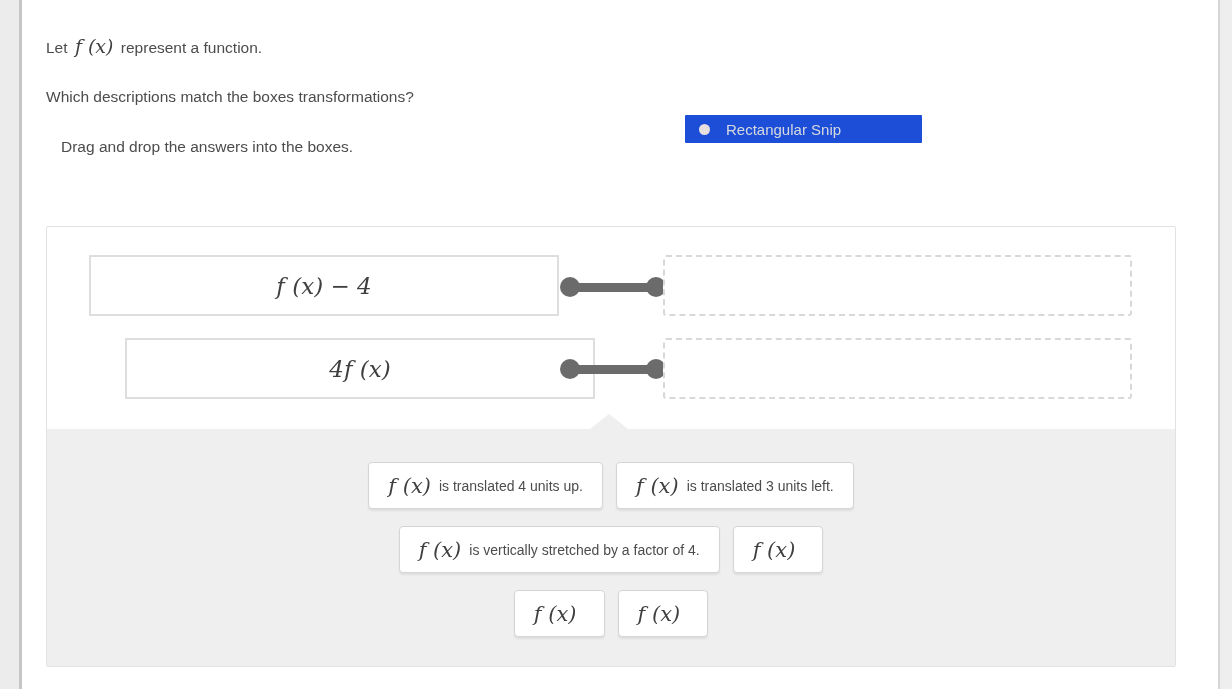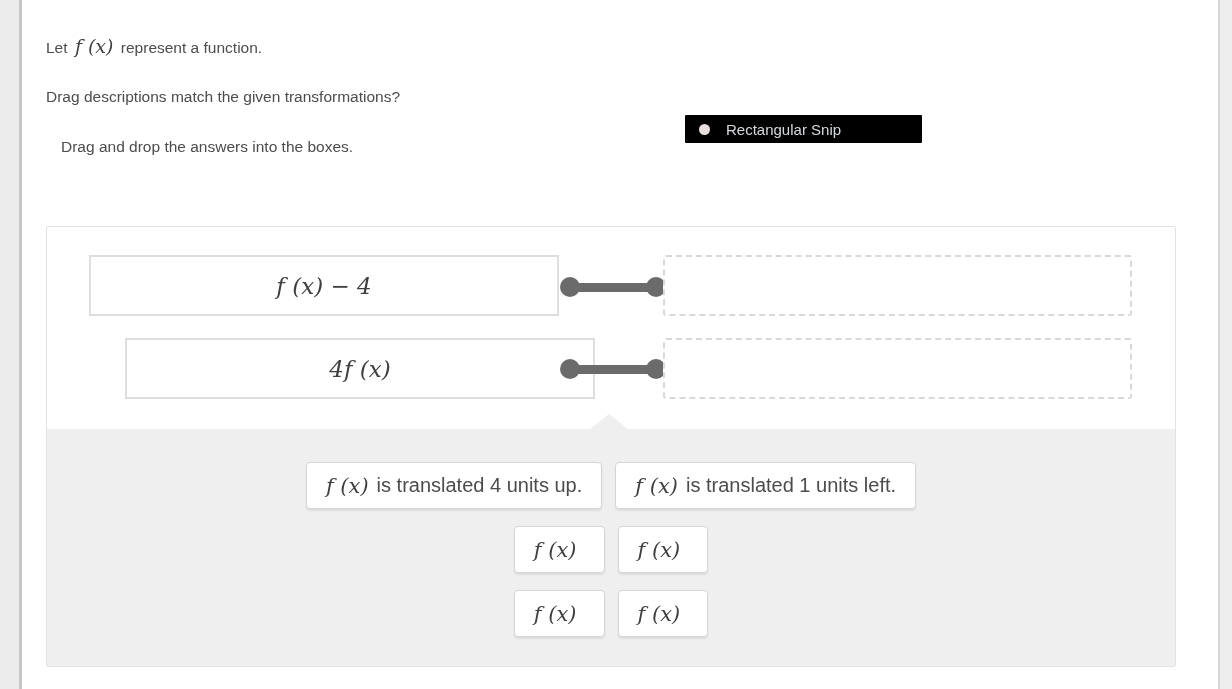--- a/index.html
+++ b/index.html
@@ -16,21 +16,21 @@
   
   .qline { position:absolute; left:46px; color:#4c4c4c; font-size:15.5px; line-height:22px; }
   .qline.l1 { top:35px; }
   .qline.l2 { top:86px; }
   .qline.l3 { top:136px;margin-left:15px; }
   .inline-math { font-family:"DejaVu Serif", serif; font-style:italic; font-size:19px;
                  color:#3f3f3f; padding:0 3px; }
 
   
   .snip-ghost { position:absolute; left:685px; top:115px; width:237px; height:28px;
-                background:#000000; display:flex; align-items:center; border-radius:1px; }
+                background:#1d4ed8; display:flex; align-items:center; border-radius:1px; }
   .snip-dot { width:11px; height:11px; border-radius:50%; background:#e7e0de;
               margin-left:14px; }
   .snip-label { color:#d5d9de; font-size:15px; margin-left:16px; }
 
   
   .card { position:absolute; left:46px; top:226px; width:1130px; height:441px;
           background:#ffffff; border:1px solid #e2e2e2; border-radius:2px; }
 
   .expr-box { position:absolute; left:42px; width:470px; height:61px;
               border:2px solid #dedede; background:#fff;
@@ -60,36 +60,36 @@
           background:#efefef; padding-top:33px; }
   .bank-notch { position:absolute; left:543px; top:-15px; width:0; height:0;
                 border-left:19px solid transparent; border-right:19px solid transparent;
                 border-bottom:15px solid #efefef; }
   .bank-row { display:flex; justify-content:center; gap:13px; margin-bottom:17px; }
   .tile { background:#ffffff; border:1px solid #d5d5d5; border-radius:4px;
           height:47px; display:flex; align-items:center; padding:0 19px;
           box-shadow:0 2px 2px rgba(0,0,0,0.07); cursor:move; }
   .tile-math { font-family:"DejaVu Serif", serif; font-style:italic; font-size:21px;
                color:#3f3f3f; margin-right:8px; }
-  .tile-text { font-size:20px; color:#4c4c4c; }
+  .tile-text { font-size:14px; color:#4c4c4c; }
 </style>
 </head>
 <body>
 
 <div class="page">
 
   <div class="left-rail"></div>
   <div class="right-rail"></div>
 
   <div class="qline l1">
     <span>Let</span>
     <span class="inline-math">f (x)</span>
     <span>represent a function.</span>
   </div>
-  <div class="qline l2">Drag descriptions match the given transformations?</div>
+  <div class="qline l2">Which descriptions match the boxes transformations?</div>
   <div class="qline l3">Drag and drop the answers into the boxes.</div>
 
   <div class="snip-ghost">
     <span class="snip-dot"></span>
     <span class="snip-label">Rectangular Snip</span>
   </div>
 
   <div class="card">
 
     <div class="expr-box r1">
@@ -115,27 +115,28 @@
     <div class="bank">
       <div class="bank-notch"></div>
 
       <div class="bank-row">
         <div class="tile">
           <span class="tile-math">f (x)</span>
           <span class="tile-text">is translated 4 units up.</span>
         </div>
         <div class="tile">
           <span class="tile-math">f (x)</span>
-          <span class="tile-text">is translated 1 units left.</span>
+          <span class="tile-text">is translated 3 units left.</span>
         </div>
       </div>
 
       <div class="bank-row">
         <div class="tile">
           <span class="tile-math">f (x)</span>
+          <span class="tile-text">is vertically stretched by a factor of 4.</span>
         </div>
         <div class="tile">
           <span class="tile-math">f (x)</span>
         </div>
       </div>
 
       <div class="bank-row">
         <div class="tile">
           <span class="tile-math">f (x)</span>
         </div>

